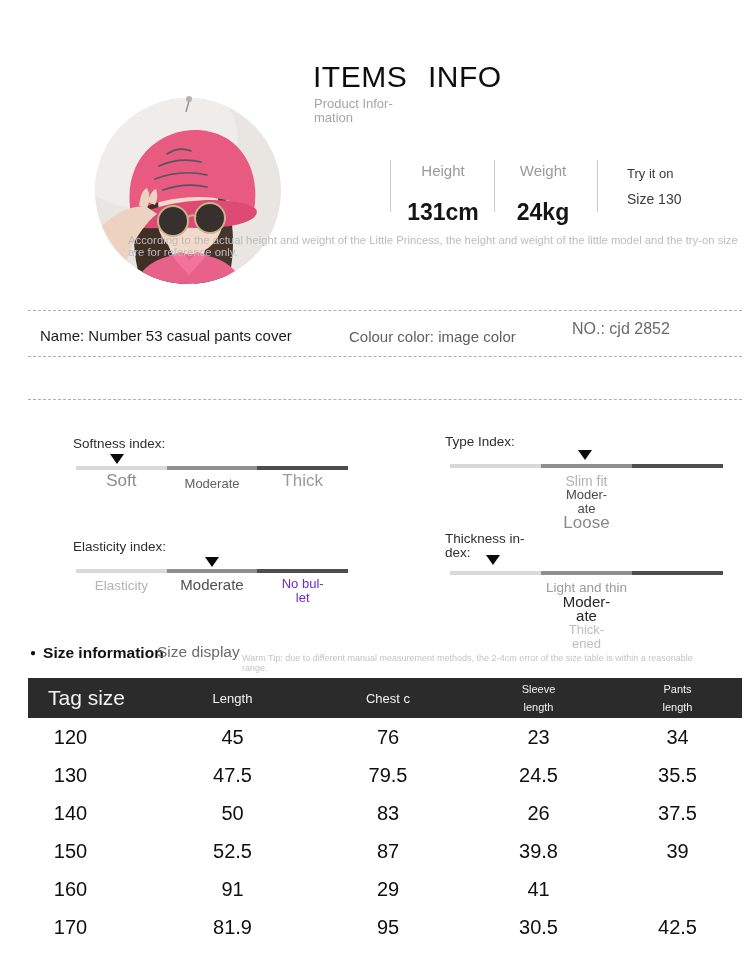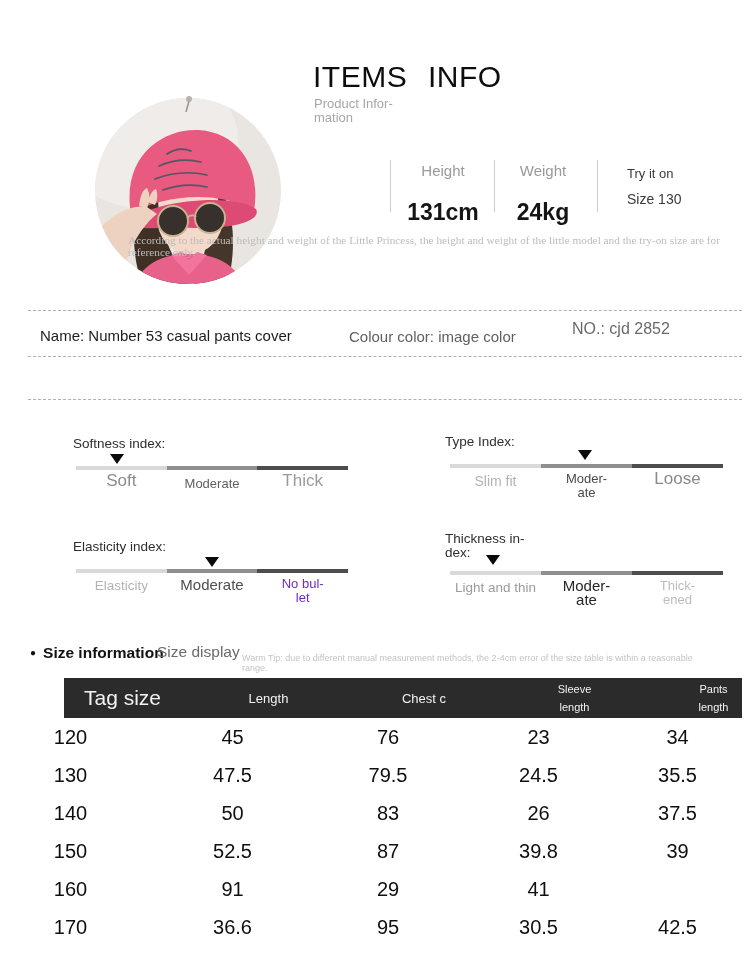--- a/index.html
+++ b/index.html
@@ -18,21 +18,21 @@
   .model-name{position:absolute;left:318px;top:178px;width:56px;text-align:center;font-size:20px;color:#6e6e6e;}
   .vdiv{position:absolute;width:1px;height:52px;background:#cccccc;top:160px;}
   .vdiv.d1{left:390px}.vdiv.d2{left:494px}.vdiv.d3{left:597px}
   .stat{position:absolute;top:162px;width:90px;text-align:center;}
   .stat.s1{left:398px}.stat.s2{left:498px}
   .stat .lbl{font-size:15px;color:#9a9a9a;}
   .stat .val{font-size:23px;font-weight:bold;color:#151515;margin-top:20px;}
   .stat.s3{left:627px;width:110px;text-align:left;top:166px;}
   .stat.s3 .lbl{font-size:13px;color:#3a3a3a;}
   .stat.s3 .val{font-size:14px;font-weight:normal;color:#3a3a3a;margin-top:10px;}
-  .model-note{position:absolute;left:128px;top:234px;width:618px;font-size:11.3px;color:#bcbcbc;font-family:Liberation Serif, serif;}
+  .model-note{position:absolute;left:128px;top:234px;width:618px;font-size:11.3px;color:#bcbcbc;}
 
   
   .dash{position:absolute;left:28px;width:714px;border-top:1px dashed #b0b0b0;height:0;}
   .dash.l1{top:310px}.dash.l2{top:356px}.dash.l3{top:399px}
   .prod-name{position:absolute;left:40px;top:327px;font-size:15px;color:#1c1c1c;}
   .prod-colour{position:absolute;left:349px;top:328px;font-size:15px;color:#5f5f5f;}
   .prod-no{position:absolute;left:572px;top:320px;font-size:16px;color:#6a6a6a;}
 
   
   .idx{position:absolute;margin-left:28px;}
@@ -45,37 +45,37 @@
   .idx.a .idx-tri{left:42px}
   .idx.b .idx-tri{left:138px;top:15px}
   .idx.c .idx-tri{left:137px}
   .idx.d .idx-tri{left:46px;top:23px}
   .idx-bar{position:absolute;left:8px;top:29px;width:272px;height:4px;display:flex;}
   .idx.b .idx-bar,.idx.d .idx-bar{left:10px;width:273px;}
   .idx.d .idx-bar{top:39px;}
   .seg{flex:1;height:4px;}
   .seg.s1{background:#d9d9d9}.seg.s2{background:#8f8f8f}.seg.s3{background:#4d4d4d}
   .idx-opts{position:absolute;left:8px;top:37px;width:272px;display:flex;}
-  .idx.b .idx-opts,.idx.d .idx-opts{left:10px;width:273px;}
+  .idx.b .idx-opts,.idx.d .idx-opts{left:10px;width:273px;flex-direction:column;}
   .idx.d .idx-opts{top:47px;}
   .opt{flex:1;text-align:center;white-space:pre-line;line-height:14px;}
   .idx.a .o1{font-size:17px;color:#8c8c8c}.idx.a .o2{font-size:13px;color:#5f5f5f;padding-top:3px}.idx.a .o3{font-size:17px;color:#9a9a9a}
   .idx.b .o1{font-size:14px;color:#b3b3b3;padding-top:2px}.idx.b .o2{font-size:13px;color:#4a4a4a}.idx.b .o3{font-size:17px;color:#8a8a8a}
   .idx.c .o1{font-size:13.5px;color:#b3b3b3;padding-top:2px}.idx.c .o2{font-size:15px;color:#4f4f4f;padding-top:1px}.idx.c .o3{font-size:13px;color:#6d28d9}
   .idx.d .o1{font-size:13.5px;color:#9b9b9b;padding-top:2px}.idx.d .o2{font-size:15px;color:#262626}.idx.d .o3{font-size:13px;color:#bdbdbd}
 
   
   .size-head{position:absolute;left:30px;top:644px;font-size:15.5px;font-weight:bold;color:#111111;}
   .size-head .dot{font-size:10px;vertical-align:2px;margin-right:7px;}
   .size-sub{position:absolute;left:157px;top:643px;font-size:15.5px;color:#6b6b6b;}
   .warm-tip{position:absolute;left:242px;top:653px;width:460px;font-size:9px;color:#c4c4c4;}
 
   .size-table{position:absolute;left:28px;top:678px;width:714px;}
   .st-row{display:grid;grid-template-columns:125px 159px 152px 149px 129px;align-items:center;}
-  .st-header{height:40px;background:#2b2b2b;color:#f2f2f2;margin-left:36px;}
+  .st-header{height:40px;background:#2b2b2b;color:#f2f2f2;}
   .st-header .h1{font-size:21px;padding-left:20px;}
   .st-header .h2,.st-header .h3{font-size:13px;text-align:center;}
   .st-header .h4,.st-header .h5{font-size:11px;line-height:18px;text-align:center;white-space:pre-line;}
   .st-body .st-row{height:38px;font-size:20px;color:#0f0f0f;}
   .st-body .cell{text-align:center;}
   .st-body .c1{padding-right:40px;}
 </style>
 </head>
 <body>
 
@@ -269,21 +269,21 @@
         <div class="cell">39</div>
       </div>
       <div class="st-row">
         <div class="cell c1">160</div>
         <div class="cell">91</div>
         <div class="cell">29</div>
         <div class="cell">41</div>
       </div>
       <div class="st-row">
         <div class="cell c1">170</div>
-        <div class="cell">36.6</div>
+        <div class="cell">81.9</div>
         <div class="cell">95</div>
         <div class="cell">30.5</div>
         <div class="cell">42.5</div>
       </div>
     </div>
   </div>
 
 </div>
 
 </body></html>

